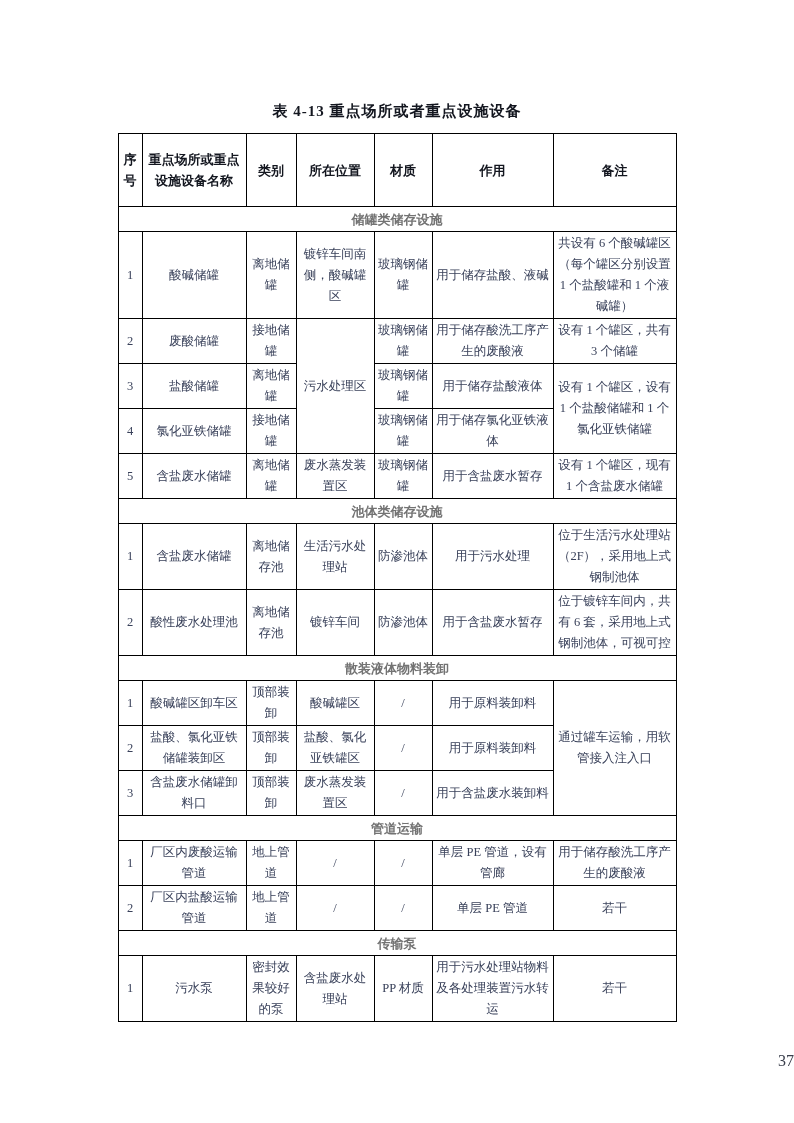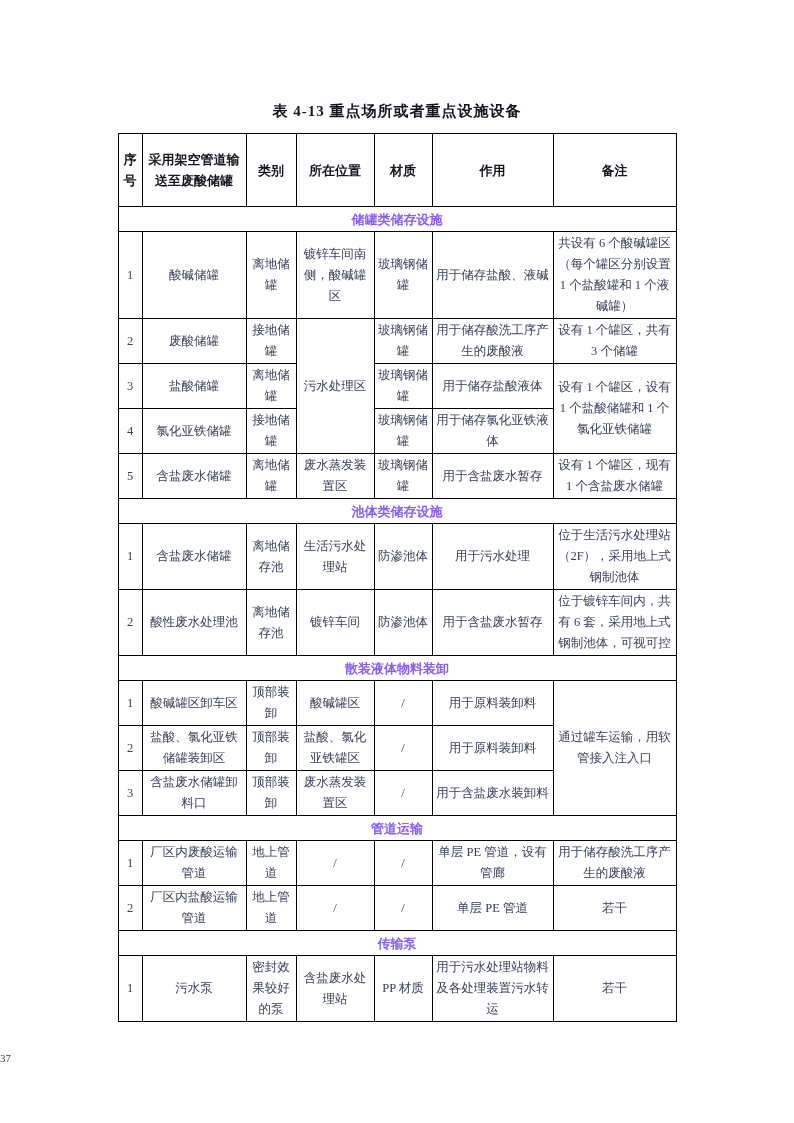--- a/index.html
+++ b/index.html
@@ -39,29 +39,29 @@
     word-break:break-all;
   }
   table.main th{
     font-weight:bold;
     color:#13161f;
     font-size:13px;
     height:70px;
   }
   td.section{
     font-weight:bold;
-    color:#8b5cf6;
+    color:#737373;
     font-size:13px;
     height:22px;
   }
   .page-number{
     position:absolute;
     top:1052px;left:0;right:0;
-    text-align:left;
-    font-size:11px;
+    text-align:right;
+    font-size:16px;
     color:#3a3f4c;
   }
 </style>
 </head>
 <body>
 
 <div class="page">
 
   <div class="doc-title">表 4-13  重点场所或者重点设施设备</div>
 
@@ -72,21 +72,21 @@
         <col style="width:50px">
       <col style="width:78px">
         <col style="width:58px">
         <col style="width:121px">
         <col style="width:123px">
     </colgroup>
 
     <tbody>
         <tr>
       <th>序号</th>
-      <th>采用架空管道输送至废酸储罐</th>
+      <th>重点场所或重点设施设备名称</th>
       <th>类别</th>
       <th>所在位置</th>
       <th>材质</th>
       <th>作用</th>
       <th>备注</th>
     </tr>
 
     <tr>
       <td class="section" colspan="7">储罐类储存设施</td>
     </tr>

